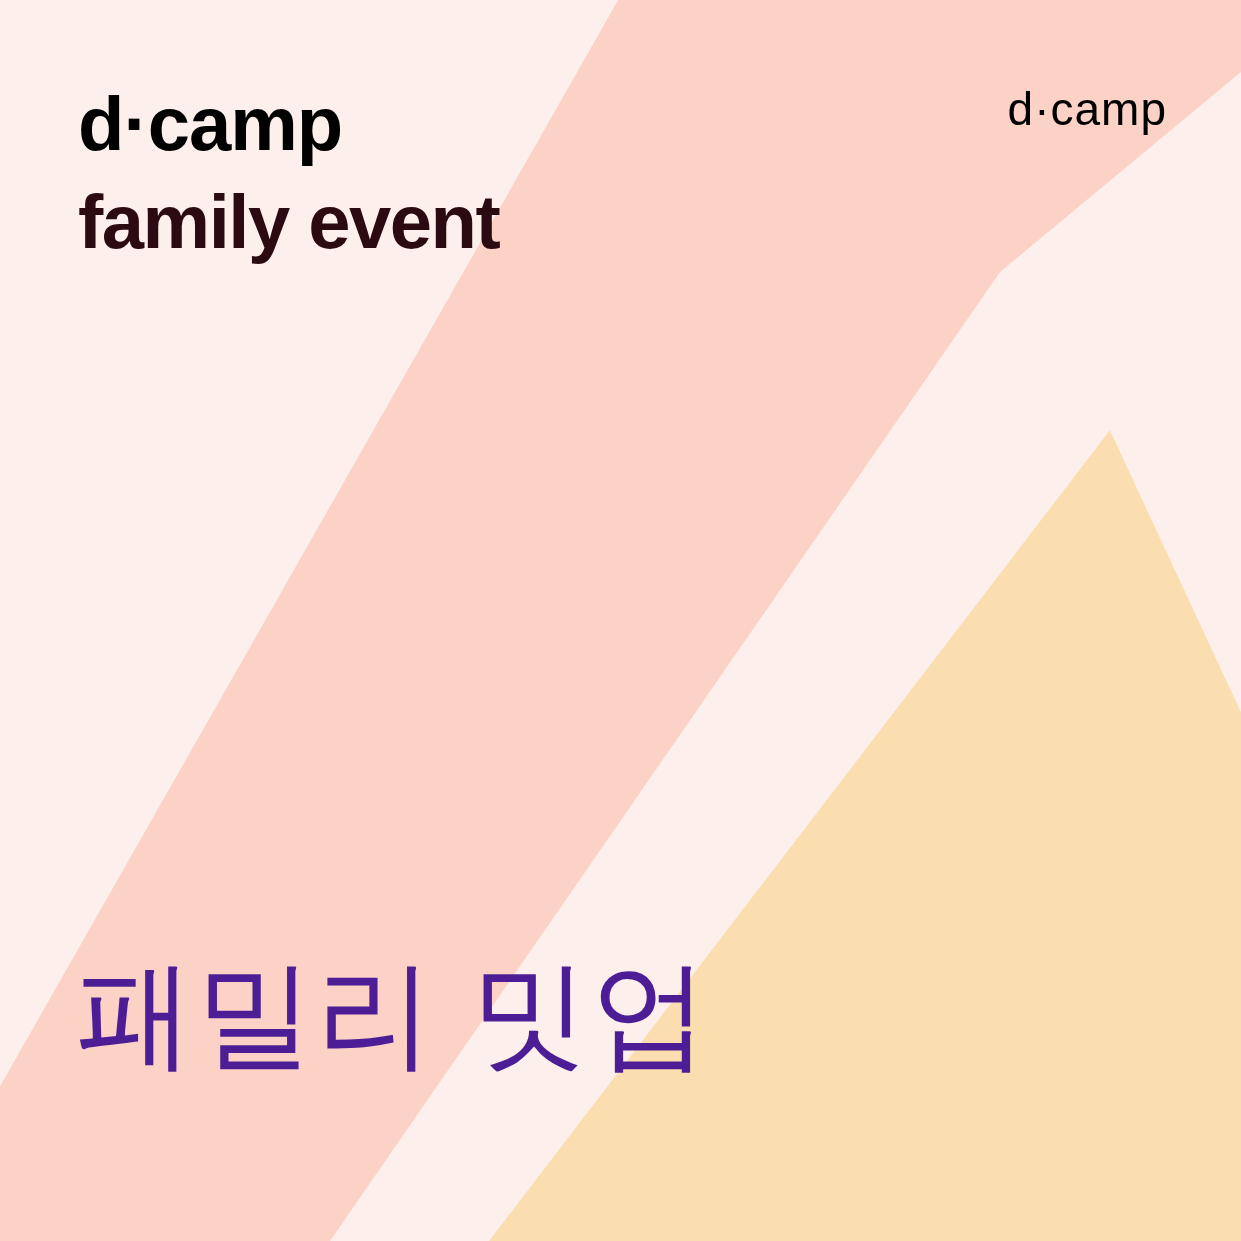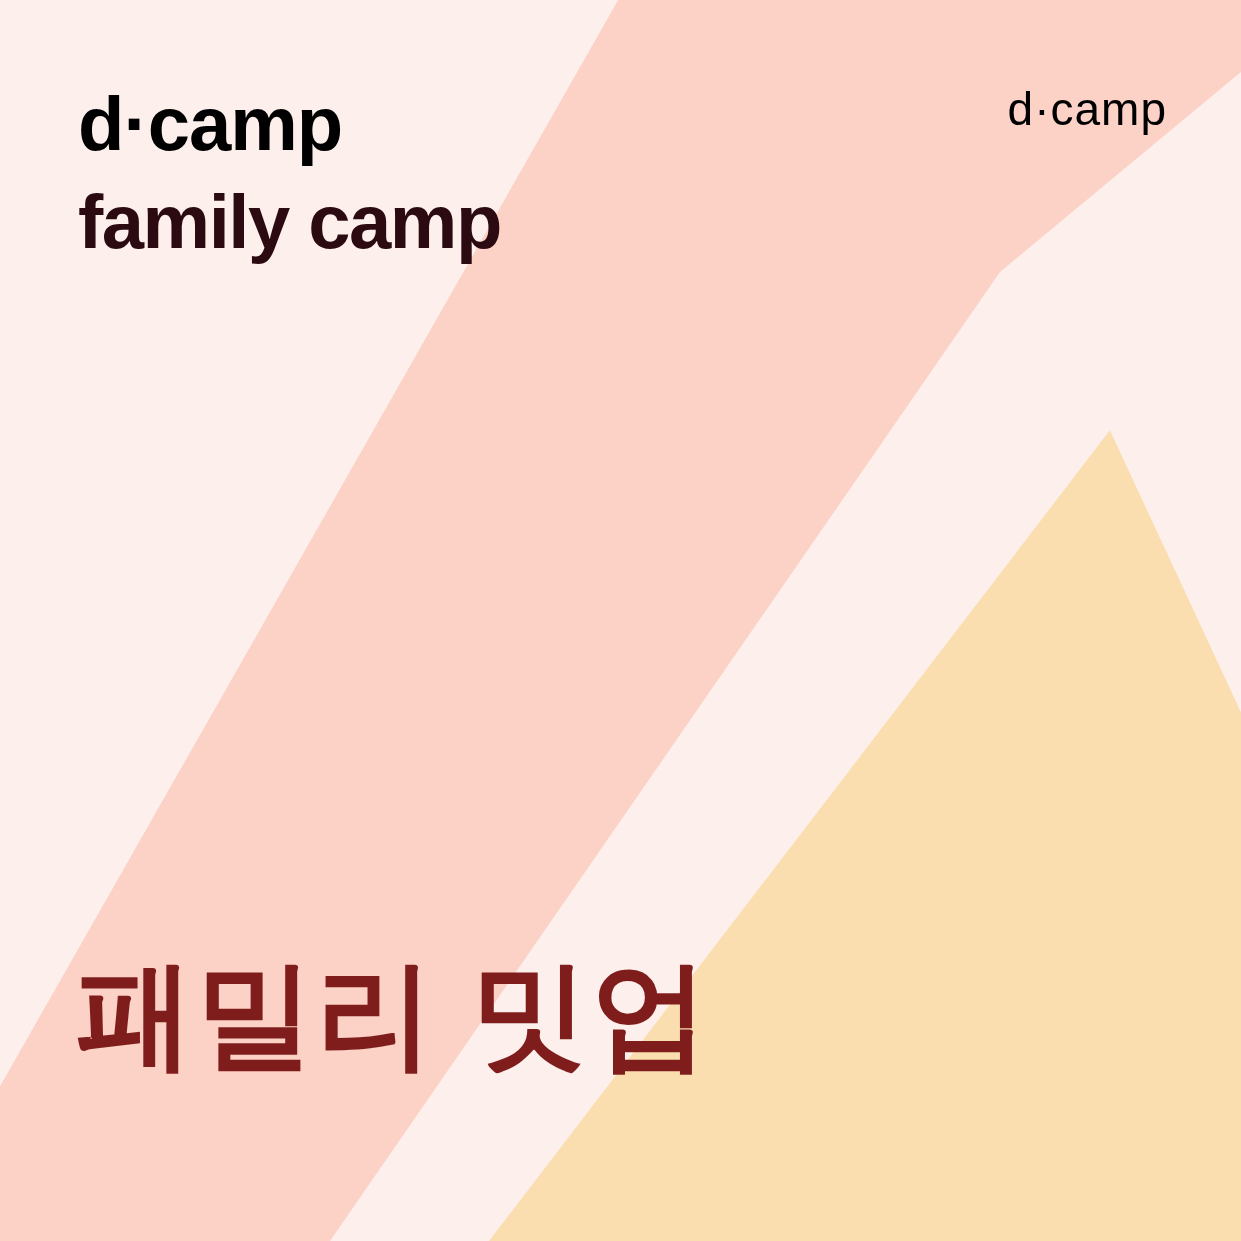--- a/index.html
+++ b/index.html
@@ -79,23 +79,23 @@
     letter-spacing: -1.5px;
     color: #2B0A12;
     line-height: 1;
     white-space: nowrap;
   }
   .kr-title {
     position: absolute;
     left: 76px;
     top: 955px;
     font-size: 118px;
-    font-weight: 700;
+    font-weight: 400;
     letter-spacing: 2px;
-    color: #7f1d1d;
+    color: #4c1d95;
     line-height: 1;
     white-space: nowrap;
   }
 </style>
 </head>
 <body>
 
 <div id="poster">
 
   <svg class="bg-layer" viewBox="0 0 1241 1241">
@@ -402,20 +402,20 @@
       </foreignObject>
 
       <g clip-path="url(#capsule)">
         <rect x="0" y="0" width="1241" height="1241" fill="url(#photoVig)"></rect>
       </g>
     </svg>
   </div>
 
   <div class="hl-dcamp">d·camp</div>
 
-  <div class="hl-family">family camp</div>
+  <div class="hl-family">family event</div>
 
   <div class="kr-title">패밀리 밋업</div>
 
   <div style="position:absolute; right:74px; top:86px; font-size:46px; font-weight:500;
               letter-spacing:1px; color:#000; line-height:1; background:transparent;">d·camp</div>
 
 </div>
 
 </body></html>

